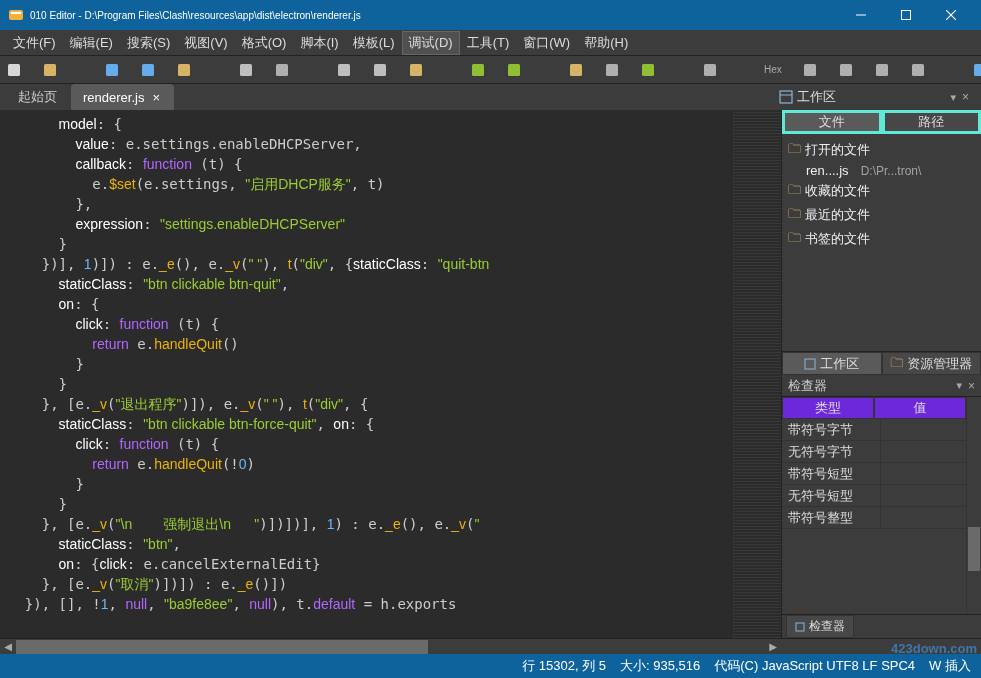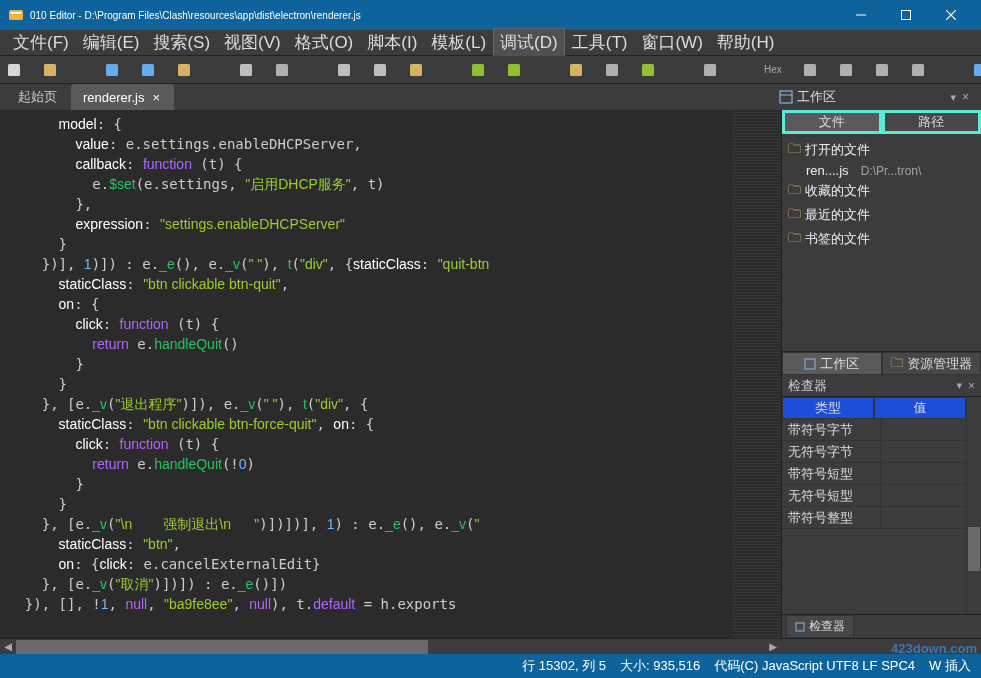--- a/index.html
+++ b/index.html
@@ -2,38 +2,38 @@
 <html><head>
 <meta charset="utf-8">
 <style>
 * { margin: 0; padding: 0; box-sizing: border-box; font-family: "Microsoft YaHei", "Segoe UI", sans-serif; }
 body { background: #2b2b2b; color: #ccc; font-size: 12px; width: 981px; height: 678px; overflow: hidden; display: flex; flex-direction: column; }
 .titlebar { background: #0e639c; color: #fff; height: 30px; display: flex; align-items: center; padding: 0 8px; }
 .titlebar .icon { width:16px; height:16px; margin-right:6px; display:inline-block; }
 .titlebar .title { flex: 1; font-size: 10px; }
 .titlebar .winbtns { display:flex; }
 .titlebar .winbtn { width: 45px; height: 30px; display:flex; align-items:center; justify-content:center; color:#fff; font-size:13px; }
-.menubar { background: #3c3c3c; height: 26px; display:flex; align-items:center; padding: 0 6px; font-size: 17px; color:#ddd; border-bottom:1px solid #222; }
+.menubar { background: #3c3c3c; height: 26px; display:flex; align-items:center; padding: 0 6px; font-size: 13px; color:#ddd; border-bottom:1px solid #222; }
 .menubar .menuitem { padding: 3px 7px; cursor:default; }
 .menubar .menuitem.active { background:#505050; border:1px solid #666; padding:2px 6px; }
 .toolbar { background: #3c3c3c; height: 28px; display:flex; align-items:center; padding: 0 6px; gap:20px; border-bottom:1px solid #222; }
 .toolbar .tbtn { width:22px; height:22px; display:flex; align-items:center; justify-content:center; border-radius:2px; }
 .toolbar .sep { width:1px; height:18px; background:#555; margin:0 3px; }
 .toolbar .movlabel { font-size:11px; color:#aaa; padding:0 4px; }
 .tabstrip { background:#3c3c3c; height:26px; display:flex; align-items:flex-end; padding:0 6px; }
 .tabstrip .tab { padding:4px 12px; background:#3c3c3c; color:#ccc; font-size:13px; border-top-left-radius:4px; border-top-right-radius:4px; margin-right:2px; cursor:pointer; }
 .tabstrip .tab.active { background:#5a5a5a; color:#fff; display:flex; align-items:center; gap:6px; }
 .tabstrip .tab .close { font-size:13px; padding:0 2px; }
 .tabstrip .spacer { flex:1; }
 .main { flex:1; display:flex; overflow:hidden; }
 .editor-pane { flex:1; display:flex; overflow:hidden; position:relative; }
 .editor { flex:1; background:#2b2b2b; font-family: Consolas, monospace; font-size:14px; line-height:20px; color:#ccc; padding:4px 8px; white-space:pre; overflow:hidden; }
 .editor .kw { color:#b266ff; }
 .editor .prop { color:#fff; }
-.editor .fn { color:#22c55e; }
+.editor .fn { color:#eab308; }
 .editor .str { color:#9acd32; }
 .editor .num { color:#6ab8ff; }
 .minimap { width:48px; background:#2b2b2b; border-left:1px solid #333; }
 .minimap-inner { width:100%; height:100%; background: repeating-linear-gradient(0deg, #444 0, #444 1px, #2b2b2b 1px, #2b2b2b 3px); opacity:0.55; }
 .right-panel { width:200px; background:#3c3c3c; display:flex; flex-direction:column; border-left:1px solid #222; }
 .file-tabs { display:flex; height:24px; }
 .file-tabs .ftab { flex:1; background:#474747; color:#ddd; display:flex; align-items:center; justify-content:center; font-size:13px; border:3px solid #5eead4; cursor:pointer; }
 .file-tabs .ftab.active { background:#5a5a5a; }
 .file-tree { padding:4px 2px; font-size:13px; color:#ddd; flex:0 0 auto; }
 .file-tree .row { display:flex; align-items:center; padding:1px 4px; cursor:pointer; gap:4px; }
@@ -41,21 +41,21 @@
 .file-tree .folder-icon { color:#e8c069; }
 .file-tree .fname { color:#eee; }
 .file-tree .fpath { color:#a3a3a3; margin-left:8px; font-size:12px; }
 .tree-area { flex:1; display:flex; flex-direction:column; overflow:hidden; }
 .sub-tabs { display:flex; height:24px; border-top:1px solid #222; }
 .sub-tabs .stab { flex:1; background:#474747; color:#ddd; display:flex; align-items:center; justify-content:center; gap:4px; font-size:13px; border:1px solid #333; cursor:pointer; }
 .sub-tabs .stab.active { background:#5a5a5a; }
 .inspector-title { height:22px; display:flex; align-items:center; padding:0 6px; font-size:13px; border-bottom:1px solid #222; }
 .inspector-title .spacer{flex:1;}
 .insp-head { display:flex; height:22px; }
-.insp-head .col { flex:1; background:#1d4ed8; color:#ddd; display:flex; align-items:center; justify-content:center; border:1px solid #333; font-size:13px; }
+.insp-head .col { flex:1; background:#6d28d9; color:#ddd; display:flex; align-items:center; justify-content:center; border:1px solid #333; font-size:13px; }
 .insp-rows { overflow:hidden; }
 .insp-rows .irow { display:flex; height:22px; border-bottom:1px solid #333; }
 .insp-rows .irow .c1 { flex:1; padding:2px 6px; color:#ddd; font-size:13px; }
 .insp-rows .irow .c2 { flex:1; border-left:1px solid #333; }
 .bottom-tabs { height:24px; display:flex; align-items:center; padding:0 4px; gap:2px; border-top:1px solid #222; }
 .bottom-tabs .btab { padding:2px 8px; background:#474747; border:1px solid #333; font-size:12px; color:#ddd; display:flex; align-items:center; gap:4px; }
 .statusbar { background:#0e639c; height:24px; color:#fff; display:flex; align-items:center; padding:0 10px; font-size:13px; gap:14px; }
 .statusbar .spacer { flex:1; }
 .hscroll { height:16px; background:#3c3c3c; border-top:1px solid #222; display:flex; align-items:center; }
 .hscroll .track { flex:1; height:14px; background:#3c3c3c; position:relative; }

